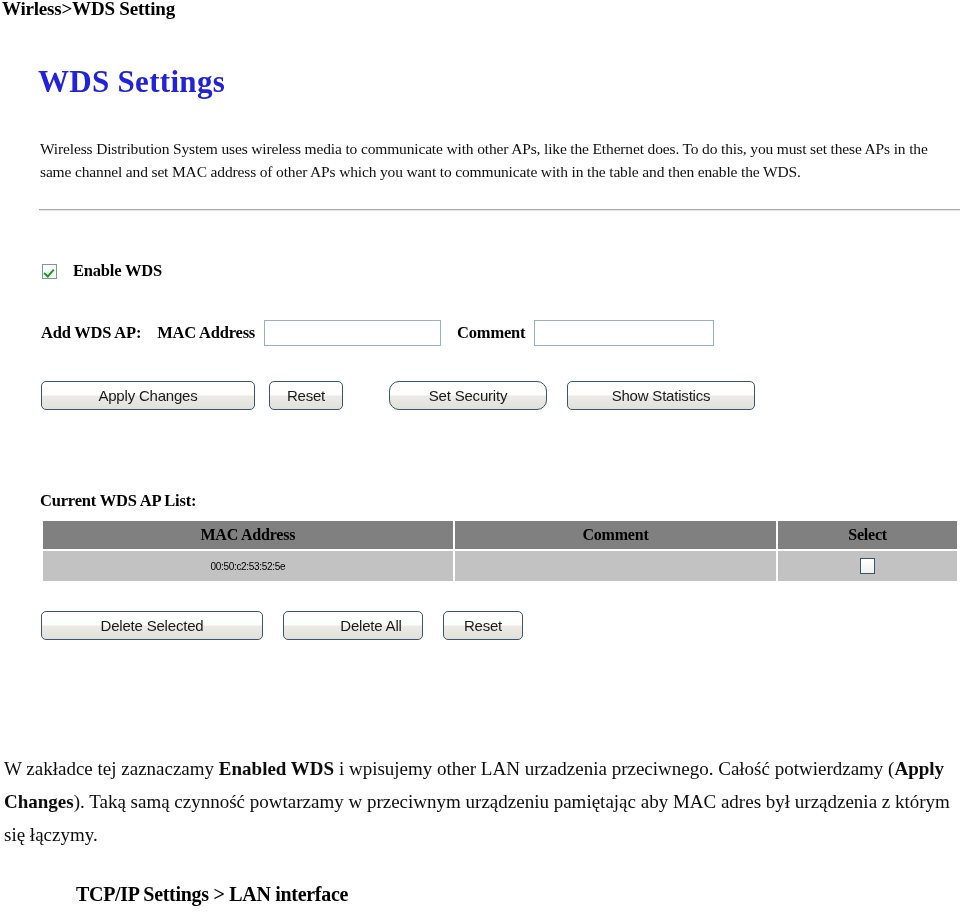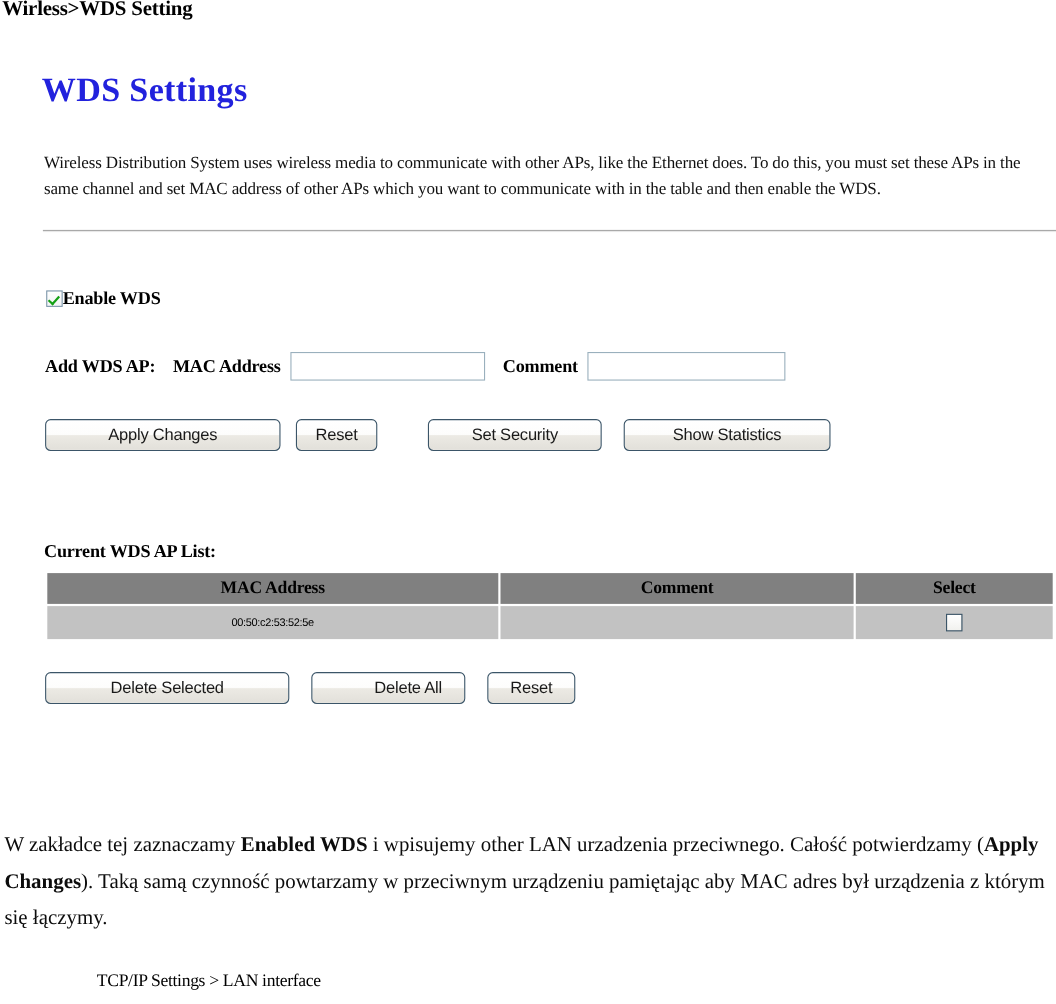--- a/index.html
+++ b/index.html
@@ -97,21 +97,21 @@
     width: 4px;
     height: 8px;
     border: solid #14a014;
     border-width: 0 2.4px 2.4px 0;
     transform: rotate(42deg);
   }
   .enable-label {
     font-family: "Liberation Serif", "DejaVu Serif", serif;
     font-weight: bold;
     font-size: 16.5px;
-    margin-left: 0;
+    margin-left: 16px;
     letter-spacing: -0.2px;
     white-space: nowrap;
   }
 
   
   .addap-row {
     position: absolute;
     left: 3px;
     top: 260px;
     display: flex;
@@ -239,25 +239,25 @@
     width: 952px;
     font-family: "Liberation Serif", "DejaVu Serif", serif;
     font-size: 19px;
     line-height: 33px;
     color: #0c0c0c;
   }
   .prose b { font-weight: bold; }
 
   .footer-heading {
     position: absolute;
-    left: 88px;
+    left: 76px;
     top: 883px;
     font-family: "Liberation Serif", "DejaVu Serif", serif;
-    font-weight: normal;
-    font-size: 16px;
+    font-weight: bold;
+    font-size: 20px;
     letter-spacing: -0.3px;
     white-space: nowrap;
   }
 </style>
 </head>
 <body>
 
 <div class="doc-heading">Wirless&gt;WDS Setting</div>
 
 <div class="panel">
@@ -277,21 +277,21 @@
     <span class="addap-label">Add WDS AP:</span>
     <span class="field-label">MAC Address</span>
     <input class="text-input mac-input" type="text" value="" style="">
     <span class="field-label">Comment</span>
     <input class="text-input comment-input" type="text" value="" style="">
   </div>
 
   <div class="btn-row" id="btn-row-main">
       <div class="btn" style="width: 214px;">Apply Changes</div>
       <div class="btn" style="width: 74px; margin-left: 14px;">Reset</div>
-      <div class="btn" style="width: 158px; margin-left: 46px;">Set Security</div>
+      <div class="btn" style="width: 158px; margin-left: 46px; border-radius: 10px;">Set Security</div>
       <div class="btn" style="width: 188px; margin-left: 20px;">Show Statistics</div>
     </div>
 
   <div class="list-label">Current WDS AP List:</div>
 
   <table class="ap-table">
     <colgroup>
       <col class="col-mac">
         <col class="col-comm">
         <col class="col-sel">

